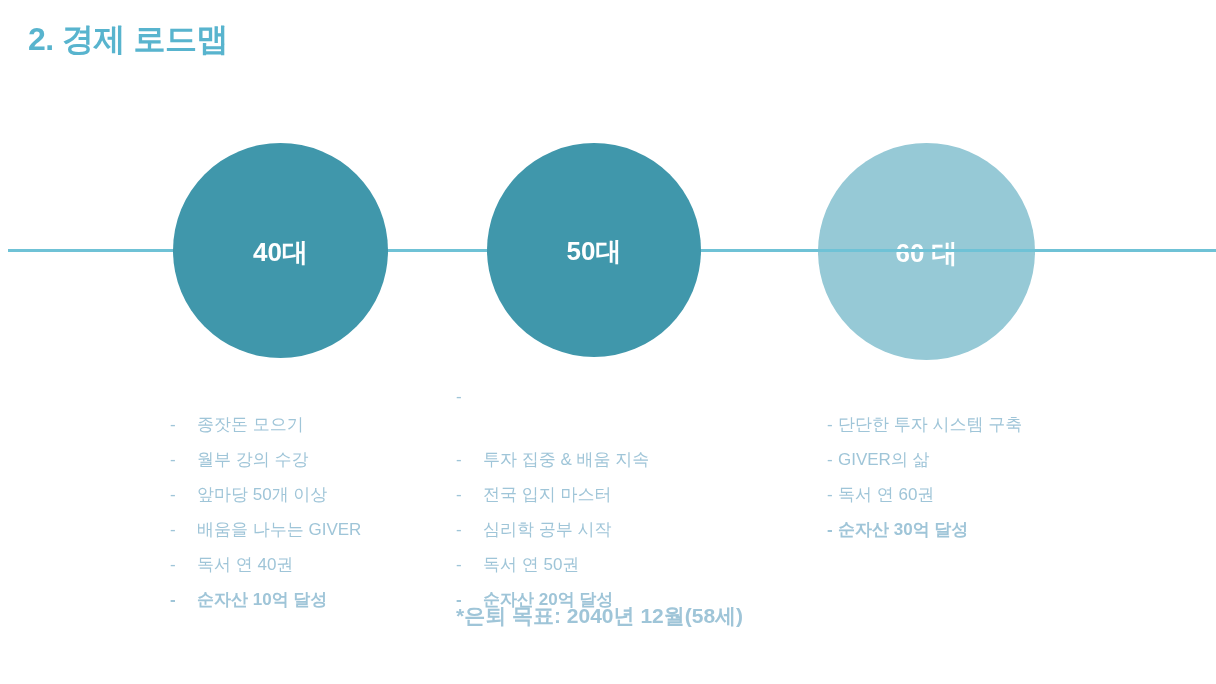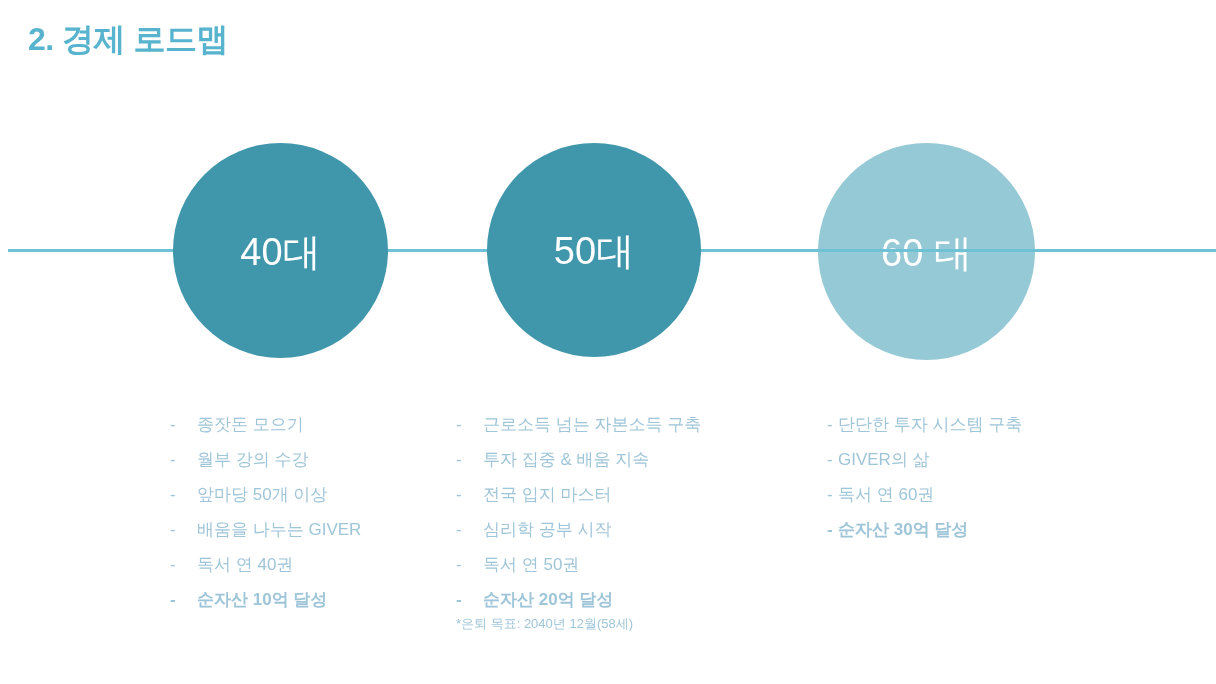--- a/index.html
+++ b/index.html
@@ -42,22 +42,22 @@
   }
 
   
   .stage-circle {
     position: absolute;
     border-radius: 50%;
     display: flex;
     align-items: center;
     justify-content: center;
     color: #ffffff;
-    font-size: 38px;
-    font-weight: 400;
+    font-size: 26px;
+    font-weight: 700;
     letter-spacing: 0px;
     line-height: 1;
     white-space: nowrap;
   }
   .stage-circle.c1 {
     left: 173px;
     top: 143px;
     width: 215px;
     height: 215px;
     background: #4097ab;
@@ -121,26 +121,26 @@
   .bullet-row .bullet-text {
     flex: 0 0 auto;
     margin-top: 28px;
   }
   .bullet-row.bold .bullet-text,
   .bullet-row.bold .marker {
     font-weight: bold;
   }
 
   .footnote {
-    font-size: 13px;
-    font-weight: normal;
+    font-size: 21px;
+    font-weight: bold;
     color: #9fc5d8;
     line-height: 1;
     white-space: nowrap;
-    margin-top: 19px;
+    margin-top: 7px;
   }
 </style>
 </head>
 <body>
 
 <div class="slide-title">2. 경제 로드맵</div>
 
 <div class="timeline-line"></div>
 
 <div class="stage-circle c3">
@@ -180,21 +180,20 @@
     </div>
     <div class="bullet-row wide bold">
       <span class="marker">-</span>
       <span class="bullet-text">순자산 10억 달성</span>
     </div>
   </div>
 
   <div class="bullet-column col2">
     <div class="bullet-row wide">
       <span class="marker">-</span>
-      <span class="bullet-text">근로소득 넘는 자본소득 구축</span>
     </div>
     <div class="bullet-row wide">
       <span class="marker">-</span>
       <span class="bullet-text">투자 집중 &amp; 배움 지속</span>
     </div>
     <div class="bullet-row wide">
       <span class="marker">-</span>
       <span class="bullet-text">전국 입지 마스터</span>
     </div>
     <div class="bullet-row wide">

